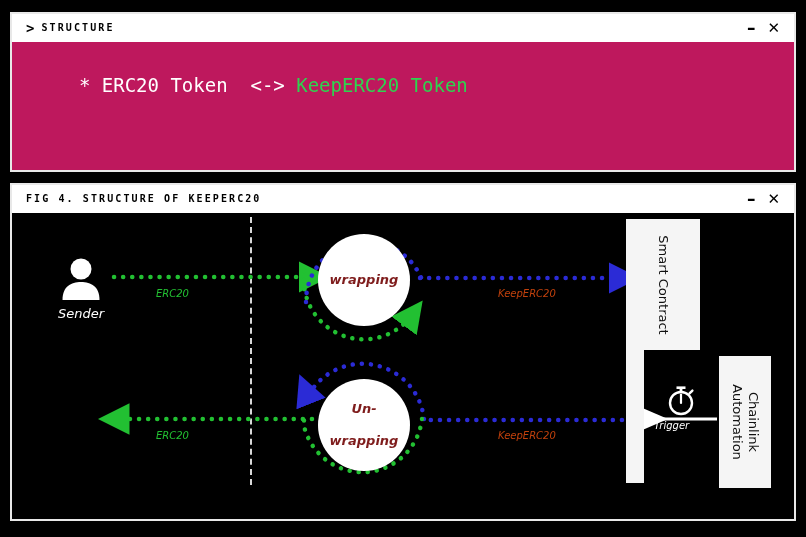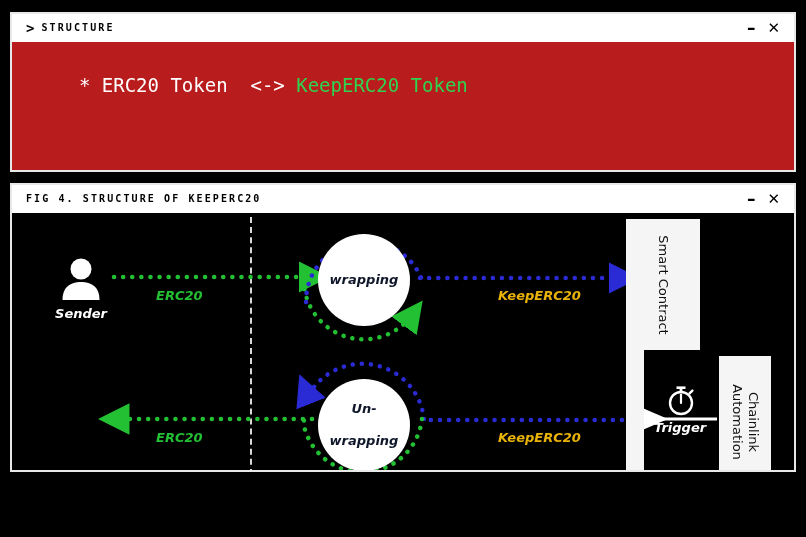--- a/index.html
+++ b/index.html
@@ -88,39 +88,39 @@
     top: 12px;
     width: 786px;
     height: 160px;
   }
   .term-body {
     position: absolute;
     left: 0;
     top: 28px;
     right: 0;
     bottom: 0;
-    background: #b91c1c;
+    background: #be185d;
     padding: 26px 0 0 44px;
     box-sizing: border-box;
   }
   .term-line {
     font-family: "DejaVu Sans Mono", monospace;
     font-size: 19px;
     line-height: 35px;
     white-space: pre;
     color: #ffffff;
   }
   .tok-green { color: #2fd34f; }
 
   
   #win-figure {
     left: 10px;
     top: 183px;
     width: 786px;
-    height: 289px;
+    height: 338px;
   }
   .fig-body {
     position: absolute;
     left: 0;
     top: 28px;
     right: 0;
     bottom: 0;
     background: #000000;
     overflow: hidden;
   }
@@ -134,21 +134,21 @@
   
   .actor {
     position: absolute;
     width: 86px;
     text-align: center;
   }
   .actor-label {
     font-family: "DejaVu Sans", sans-serif;
     font-size: 13px;
     font-style: italic;
-    font-weight: bold;
+    font-weight: normal;
     color: #ffffff;
     margin-top: 2px;
     line-height: 1;
   }
   #actor-sender { left: 26px; top: 44px; }
   #actor-receiver { left: 26px; top: 186px; }
 
   .node-circle {
     position: absolute;
     width: 92px;
@@ -158,38 +158,38 @@
     display: flex;
     align-items: center;
     justify-content: center;
     text-align: center;
   }
   .node-circle span {
     font-family: "DejaVu Sans", sans-serif;
     font-size: 13px;
     font-style: italic;
     font-weight: bold;
-    color: #0f172a;
+    color: #7f1d1d;
     line-height: 16px;
     display: block;
   }
   #node-wrapping { left: 306px; top: 21px; }
   #node-unwrapping { left: 306px; top: 166px; }
 
   .edge-label {
     position: absolute;
     font-family: "DejaVu Sans", sans-serif;
-    font-size: 13px;
+    font-size: 10px;
     font-style: italic;
-    font-weight: bold;
+    font-weight: normal;
     white-space: nowrap;
     line-height: 1;
   }
   .edge-label.green { color: #22c032; }
-  .edge-label.blue  { color: #eab308; }
+  .edge-label.blue  { color: #c2410c; }
   .edge-label.white { color: #ffffff; }
 
   #lbl-erc20-top    { left: 144px; top: 76px; }
   #lbl-erc20-bottom { left: 144px; top: 218px; }
   #lbl-keep-top     { left: 486px; top: 76px; }
   #lbl-keep-bottom  { left: 486px; top: 218px; }
   #lbl-trigger      { left: 642px; top: 208px; text-align: right; }
 
   .white-box {
     position: absolute;

